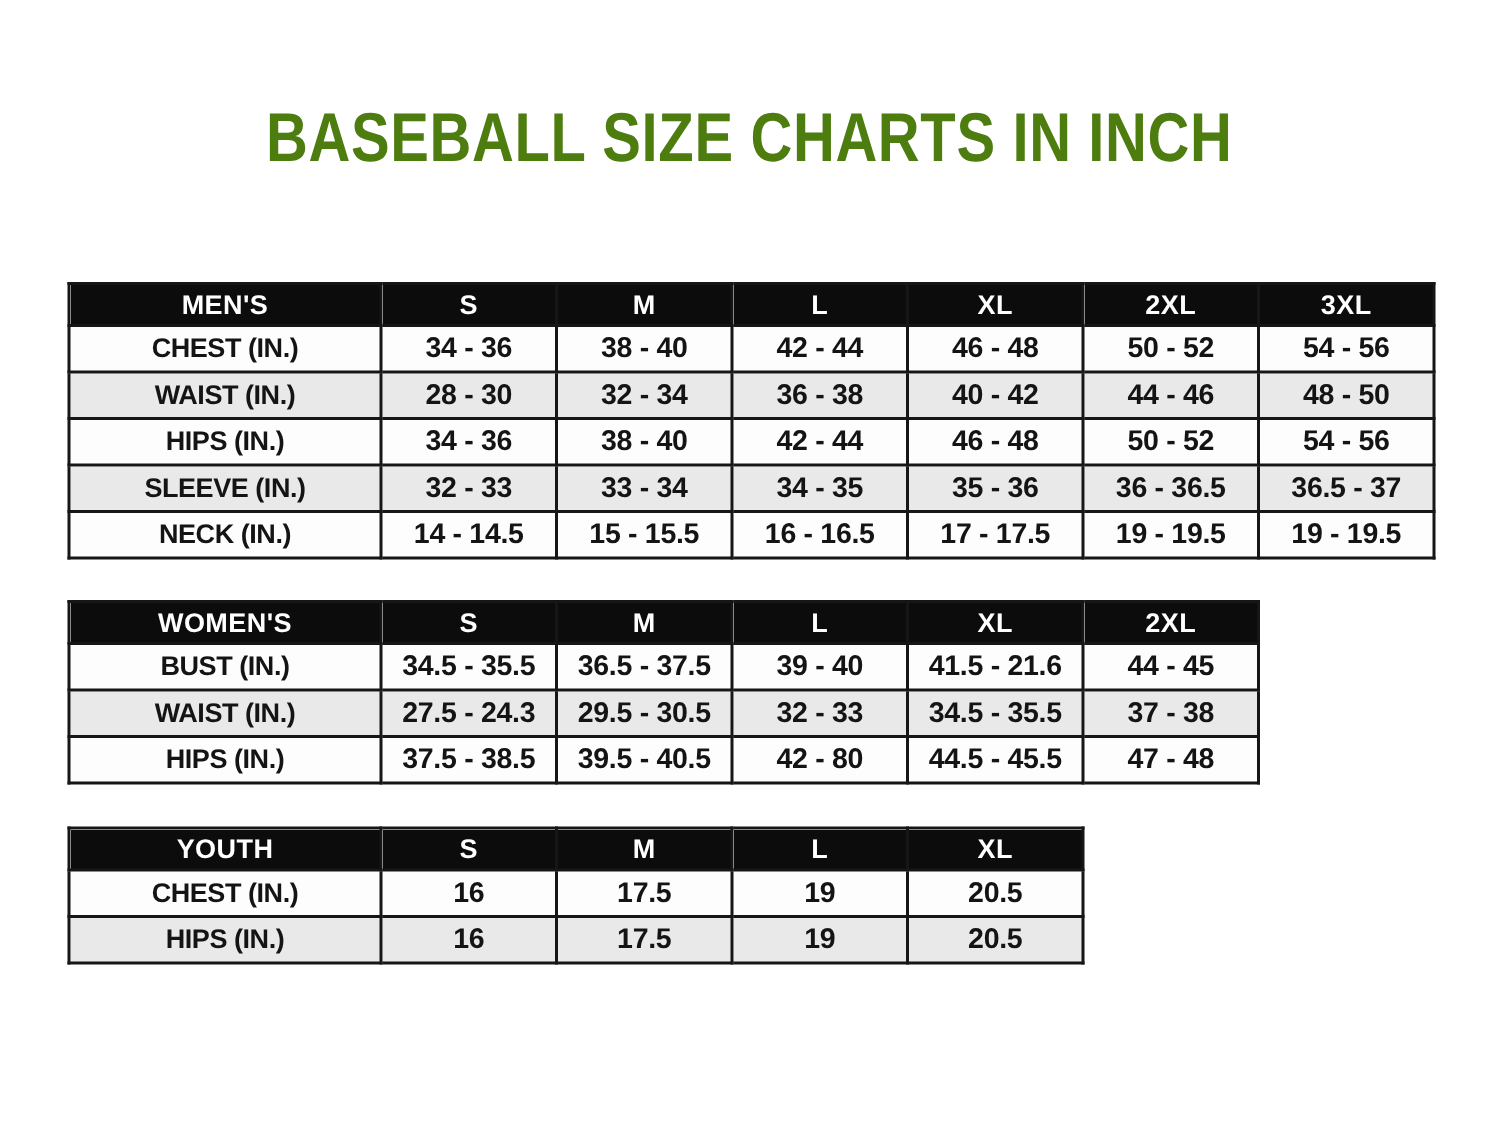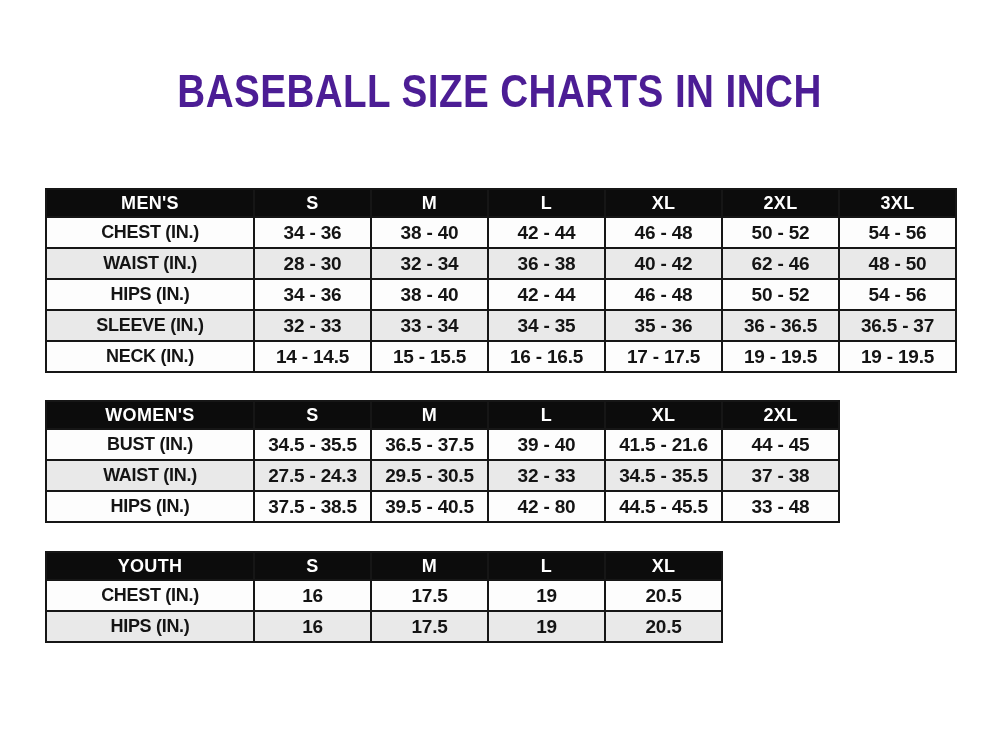--- a/index.html
+++ b/index.html
@@ -9,21 +9,21 @@
   }
   html,body{margin:0;padding:0;background:#fff;}
   .page{
     position:relative; width:1000px; height:752px;
     background:var(--page-bg); overflow:hidden;
     font-family:"Liberation Sans","DejaVu Sans",sans-serif;
   }
   .title{
     position:absolute; top:68px; left:0; width:100%; margin:0;
     text-align:center; font-size:46px; line-height:1; font-weight:700;
-    color:#4c1d95; white-space:nowrap;
+    color:#4d7c0f; white-space:nowrap;
   }
   .title-inner{
     display:inline-block; transform:scaleX(0.84); transform-origin:50% 50%;
     letter-spacing:0.5px;
   }
   .size-table{position:absolute; left:45px;}
   table.grid{border-collapse:collapse; table-layout:fixed;}
   table.grid col.label-col{width:208px;}
   table.grid col.data-col{width:117px;}
   .grid th,.grid td{
@@ -85,21 +85,21 @@
             <td class="size-cell">46 - 48</td>
             <td class="size-cell">50 - 52</td>
             <td class="size-cell">54 - 56</td>
           </tr>
           <tr class="alt">
             <th class="row-label">WAIST (IN.)</th>
             <td class="size-cell">28 - 30</td>
             <td class="size-cell">32 - 34</td>
             <td class="size-cell">36 - 38</td>
             <td class="size-cell">40 - 42</td>
-            <td class="size-cell">62 - 46</td>
+            <td class="size-cell">44 - 46</td>
             <td class="size-cell">48 - 50</td>
           </tr>
           <tr>
             <th class="row-label">HIPS (IN.)</th>
             <td class="size-cell">34 - 36</td>
             <td class="size-cell">38 - 40</td>
             <td class="size-cell">42 - 44</td>
             <td class="size-cell">46 - 48</td>
             <td class="size-cell">50 - 52</td>
             <td class="size-cell">54 - 56</td>
@@ -162,21 +162,21 @@
             <td class="size-cell">32 - 33</td>
             <td class="size-cell">34.5 - 35.5</td>
             <td class="size-cell">37 - 38</td>
           </tr>
           <tr>
             <th class="row-label">HIPS (IN.)</th>
             <td class="size-cell">37.5 - 38.5</td>
             <td class="size-cell">39.5 - 40.5</td>
             <td class="size-cell">42 - 80</td>
             <td class="size-cell">44.5 - 45.5</td>
-            <td class="size-cell">33 - 48</td>
+            <td class="size-cell">47 - 48</td>
           </tr>
         </tbody>
       </table>
     </section>
 
   <section class="size-table" style="top:551px">
       <table class="grid">
         <colgroup>
           <col class="label-col">
           <col class="data-col">

